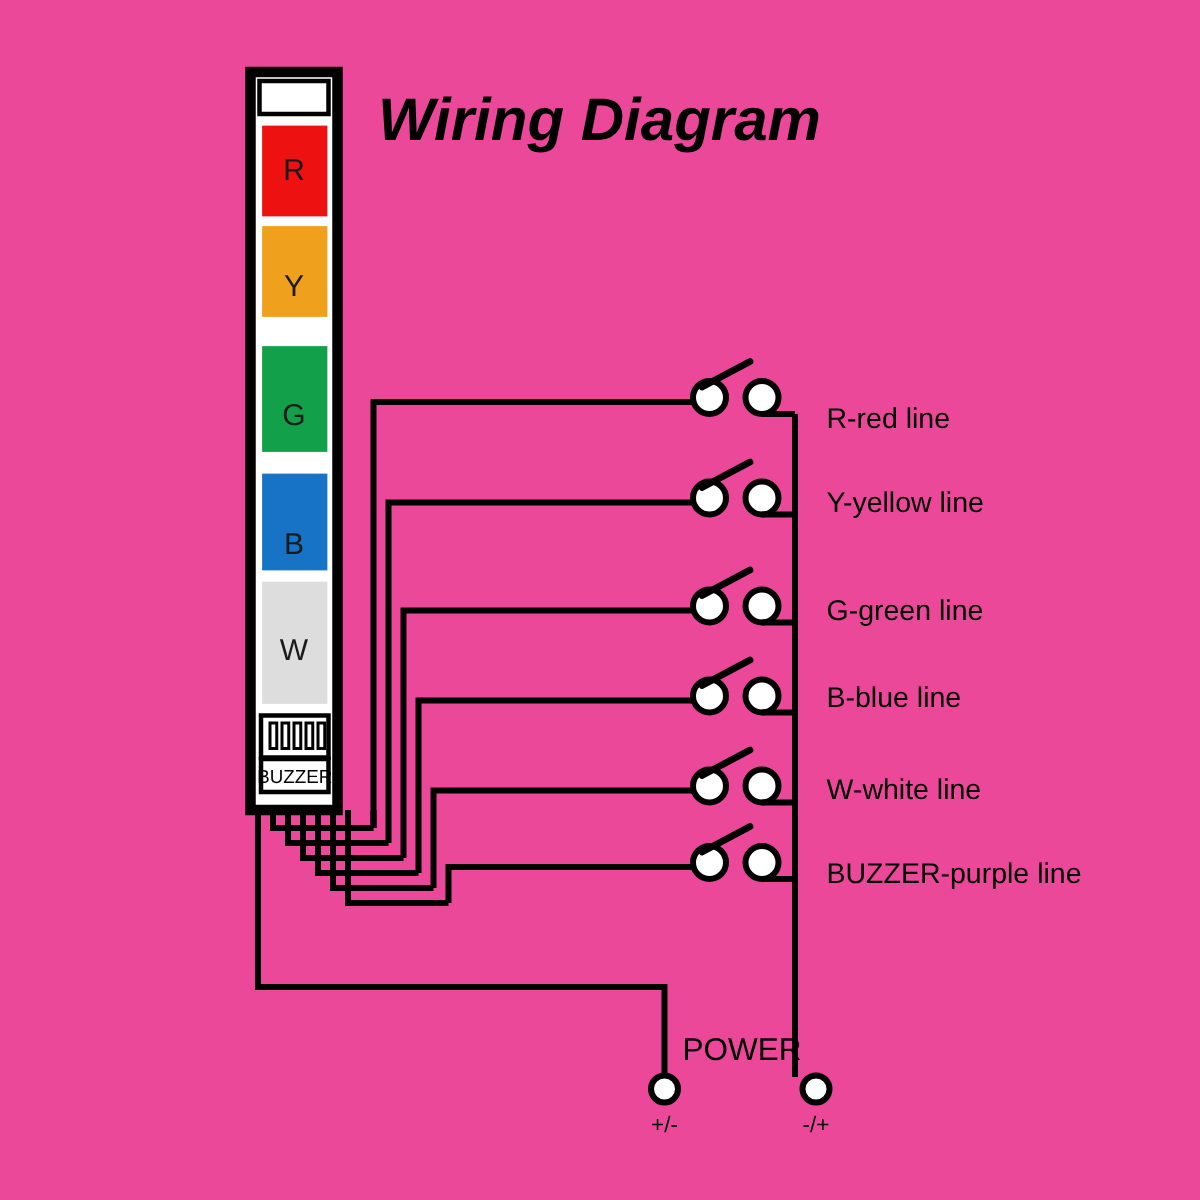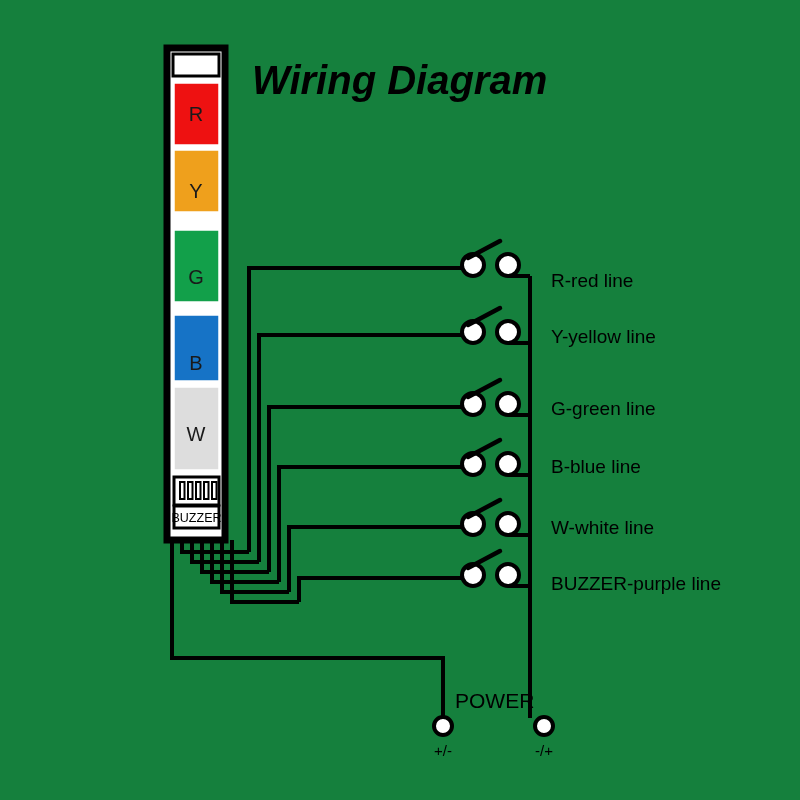--- a/index.html
+++ b/index.html
@@ -1,18 +1,18 @@
 <!DOCTYPE html>
 <html><head>
 <meta charset="utf-8">
 <style>
   html,body{margin:0;padding:0;background:#ffffff;}
   body{width:800px;height:800px;overflow:hidden;
        font-family:"Liberation Sans",sans-serif;color:#000;}
-  #stage{position:relative;width:800px;height:800px;background:#15803d;}
+  #stage{position:relative;width:800px;height:800px;background:#ec4899;}
   svg{display:block;}
   .seg-label{font-family:"Liberation Sans",sans-serif;font-size:20px;fill:#1a1a1a;
              text-anchor:middle;dominant-baseline:central;}
   .buzzer-label{font-family:"Liberation Sans",sans-serif;font-size:12.5px;fill:#000;
                 text-anchor:middle;dominant-baseline:central;}
   .line-label{font-family:"Liberation Sans",sans-serif;font-size:19px;fill:#000;
               dominant-baseline:central;}
   .title-text{font-family:"Liberation Sans",sans-serif;font-size:40px;font-weight:bold;
               font-style:italic;fill:#000;dominant-baseline:central;}
   .power-text{font-family:"Liberation Sans",sans-serif;font-size:21px;fill:#000;

